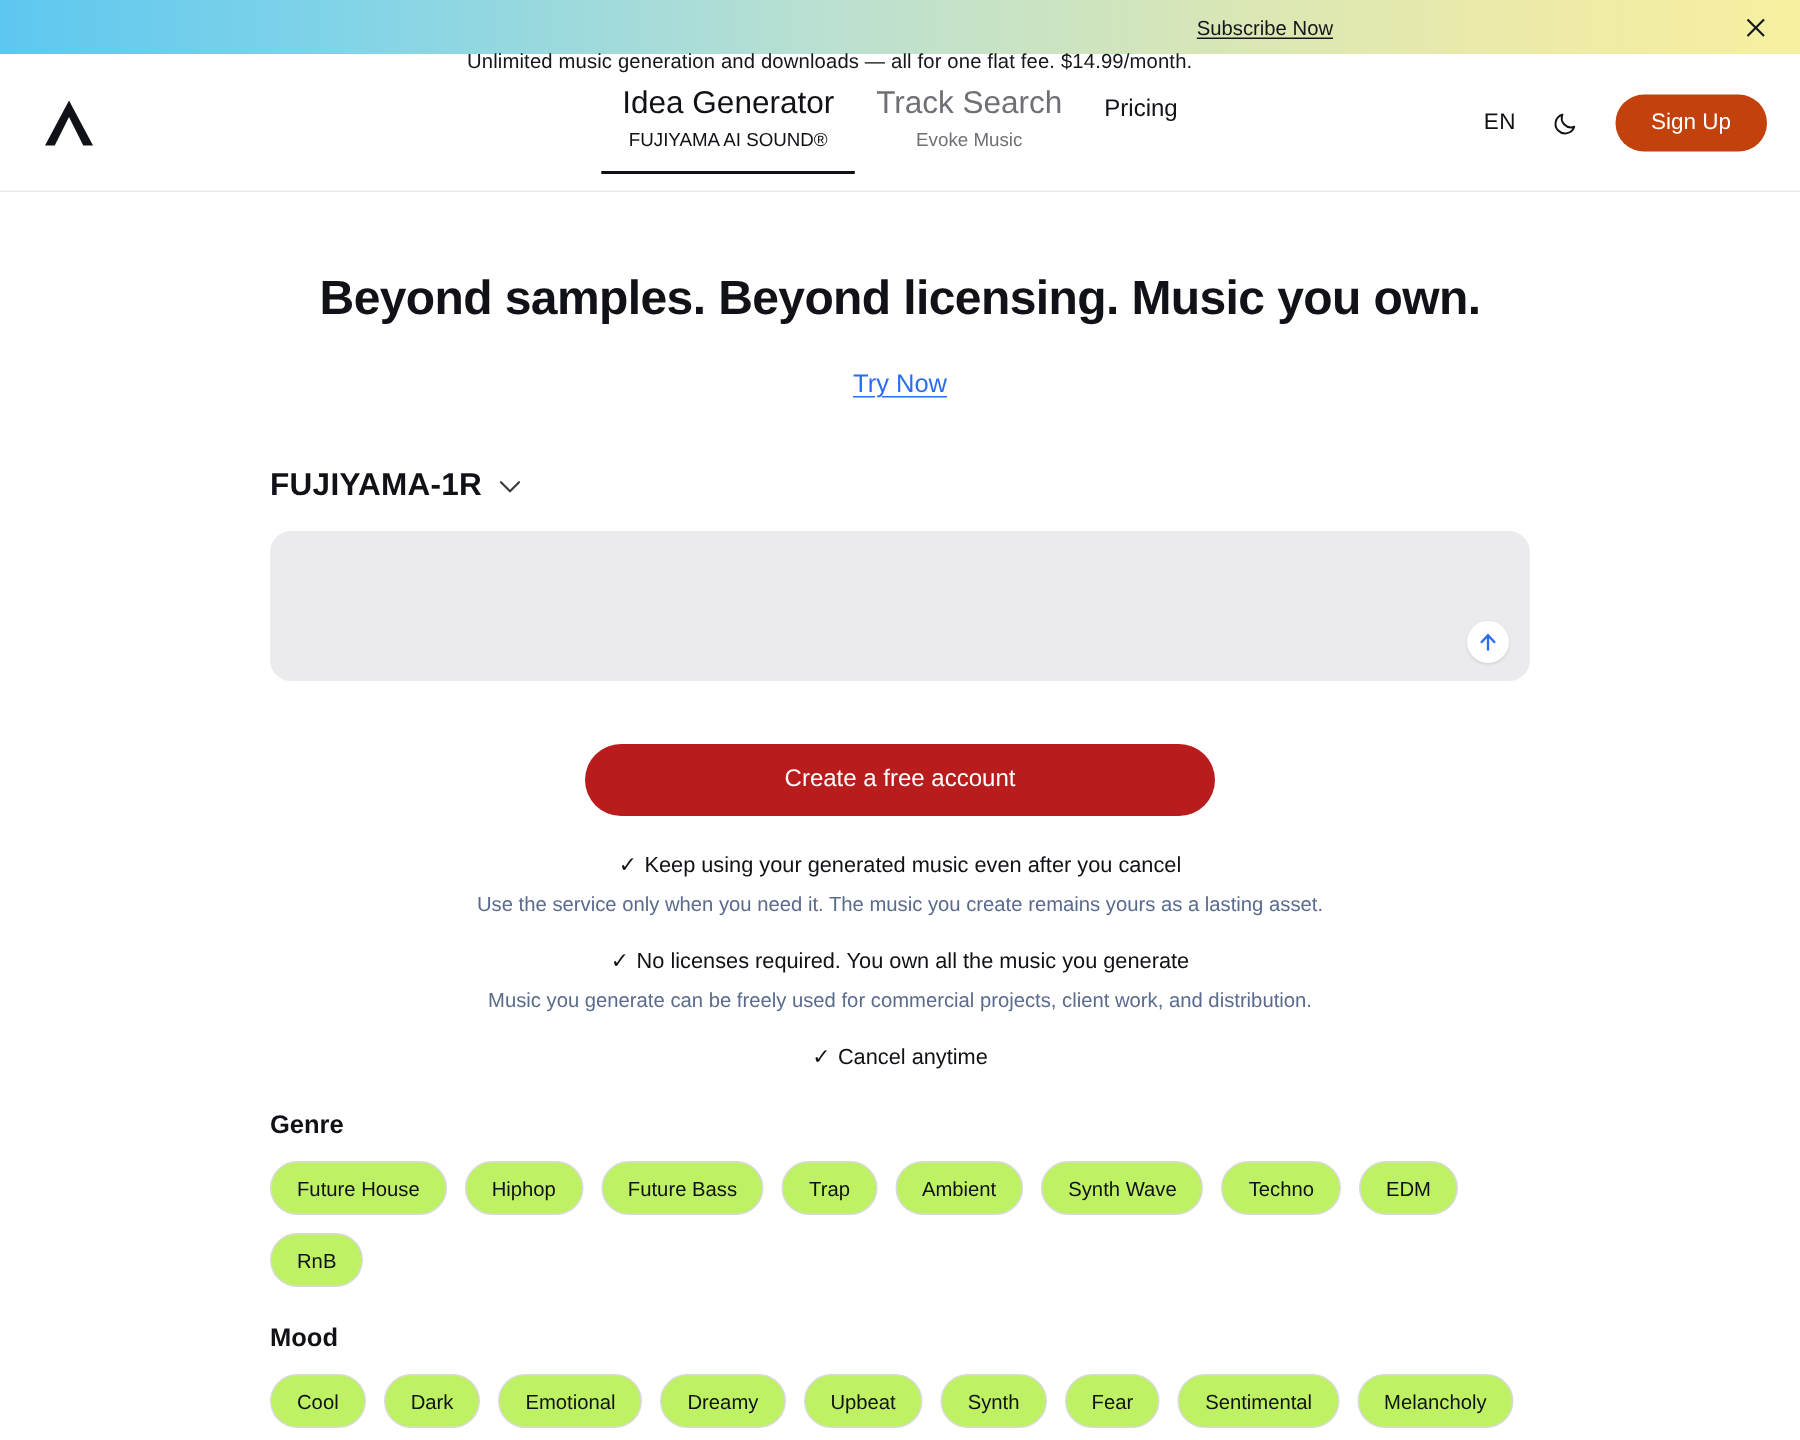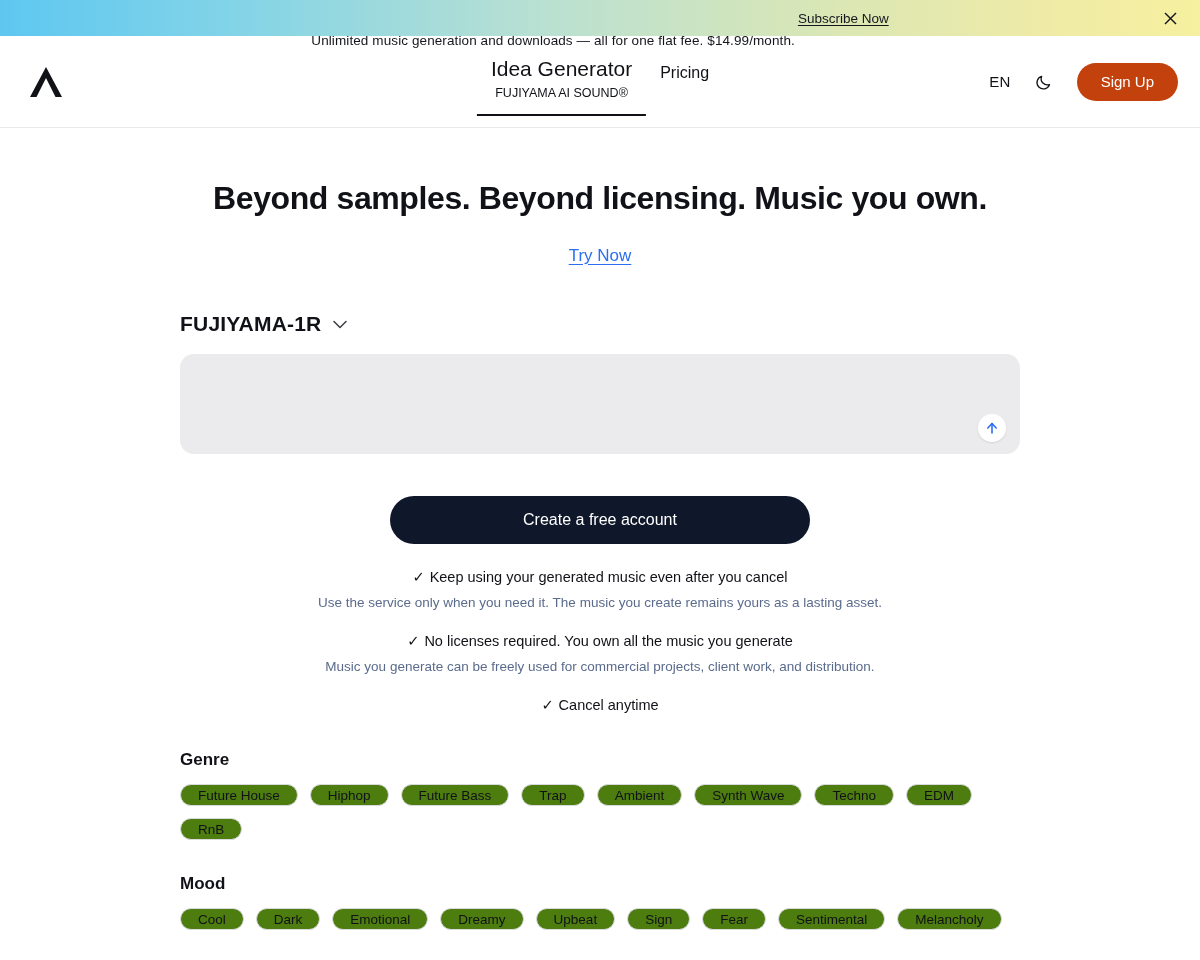--- a/index.html
+++ b/index.html
@@ -214,21 +214,21 @@
     justify-content: center;
     cursor: pointer;
     box-shadow: 0 1px 2px rgba(0,0,0,0.10);
   }
 
   .cta-wrap { text-align: center; margin-top: 42px; }
   .cta-btn {
     width: 420px;
     height: 48px;
     border-radius: 24px;
-    background: #0f172a;
+    background: #b91c1c;
     color: #ffffff;
     font-size: 16px;
     border: none;
     cursor: pointer;
     font-family: "Liberation Sans", sans-serif;
   }
 
   .benefits { margin-top: 22px; text-align: center; }
   .benefit-head {
     font-size: 14.5px;
@@ -238,42 +238,42 @@
   .benefit-head .check { margin-right: 5px; }
   .benefit-sub {
     font-size: 13.5px;
     color: #5a6b8c;
     line-height: 22px;
     margin-top: 4px;
   }
   .benefit-block + .benefit-block { margin-top: 16px; }
 
   
-  .tag-section { margin-top: 34px; }
+  .tag-section { margin-top: 24px; }
   .tag-title {
     font-size: 17px;
     font-weight: bold;
     color: #111217;
     margin-bottom: 14px;
   }
   .tag-row {
     display: flex;
     flex-wrap: wrap;
     gap: 12px;
   }
   .tag {
     border: 1px solid #d9d9de;
     border-radius: 18px;
-    height: 22px;
+    height: 36px;
     padding: 0 17px;
     display: inline-flex;
     align-items: center;
     font-size: 13.5px;
     color: #111217;
-    background: #4d7c0f;
+    background: #bef264;
     cursor: pointer;
     white-space: nowrap;
   }
 </style>
 </head>
 <body>
 
 <div class="promo-banner">
   <span class="promo-text">Unlimited music generation and downloads — all for one flat fee. $14.99/month.</span>
   <span class="promo-link">Subscribe Now</span>
@@ -290,20 +290,24 @@
     <svg width="38" height="34" viewBox="0 0 38 34" aria-hidden="true">
       <path d="M19 2 L35 32 L28.5 32 L19 13 L9.5 32 L3 32 Z" fill="#111217"></path>
       <path d="M19 17 L24 27 L14 27 Z" fill="#ffffff"></path>
     </svg>
   </div>
 
   <div class="nav-center">
     <div class="nav-item active">
       <div class="nav-title">Idea Generator</div>
       <div class="nav-sub">FUJIYAMA AI SOUND®</div>
+    </div>
+    <div class="nav-item inactive">
+      <div class="nav-title">Track Search</div>
+      <div class="nav-sub">Evoke Music</div>
     </div>
     <div class="nav-item simple">Pricing</div>
   </div>
 
   <div class="header-right">
     <div class="lang-btn">EN</div>
     <div class="theme-btn">
       <svg width="18" height="18" viewBox="0 0 18 18" aria-hidden="true">
         <path d="M14.5 11.5A6.2 6.2 0 0 1 6.6 3.4 6.4 6.4 0 1 0 14.5 11.5Z" fill="none" stroke="#111217" stroke-width="1.3" stroke-linejoin="round"></path>
       </svg>
@@ -377,20 +381,20 @@
   </div>
 
   <div class="tag-section">
     <div class="tag-title">Mood</div>
     <div class="tag-row">
       <div class="tag">Cool</div>
       <div class="tag">Dark</div>
       <div class="tag">Emotional</div>
       <div class="tag">Dreamy</div>
       <div class="tag">Upbeat</div>
-      <div class="tag">Sign</div>
+      <div class="tag">Synth</div>
       <div class="tag">Fear</div>
       <div class="tag">Sentimental</div>
       <div class="tag">Melancholy</div>
     </div>
   </div>
 
 </div>
 
 </body></html>

